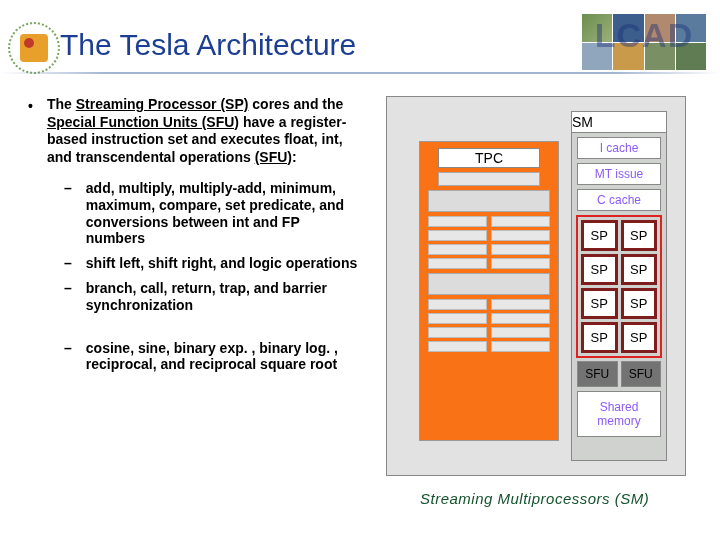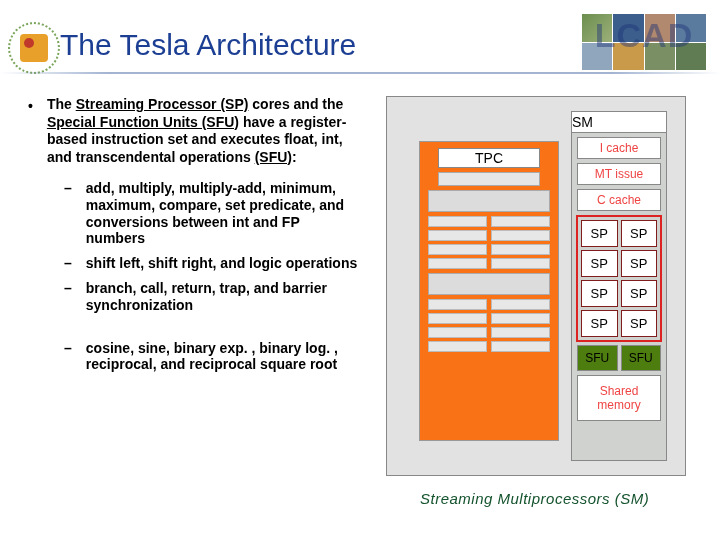--- a/index.html
+++ b/index.html
@@ -195,46 +195,46 @@
     padding: 2px 0;
     margin: 0;
   }
   .sm-seg {
     background: #fff;
     border: 1px solid #888;
     margin: 4px 5px;
     text-align: center;
     font-size: 12px;
     padding: 3px 0;
-    color: #ef4444;
+    color: #8b5cf6;
   }
   .sp-grid {
     border: 2px solid #d22;
     margin: 3px 4px;
     display: grid;
     grid-template-columns: 1fr 1fr;
     gap: 3px;
     padding: 3px;
     background: #cfd2cf;
   }
   .sp-cell {
     background: #fff;
-    border: 1px solid #7f1d1d;
+    border: 3px solid #7f1d1d;
     text-align: center;
     font-size: 13px;
     padding: 5px 0;
   }
   .sfu-row {
     display: flex;
     gap: 3px;
     margin: 3px 5px;
   }
   .sfu-row .sfu {
     flex:1;
-    background: #4d7c0f;
+    background: #737373;
     border: 1px solid #888;
     text-align: center;
     font-size: 12px;
     padding: 5px 0;
   }
   .caption {
     position: absolute;
     top: 394px;
     left: 44px;
     font-size: 15px;

